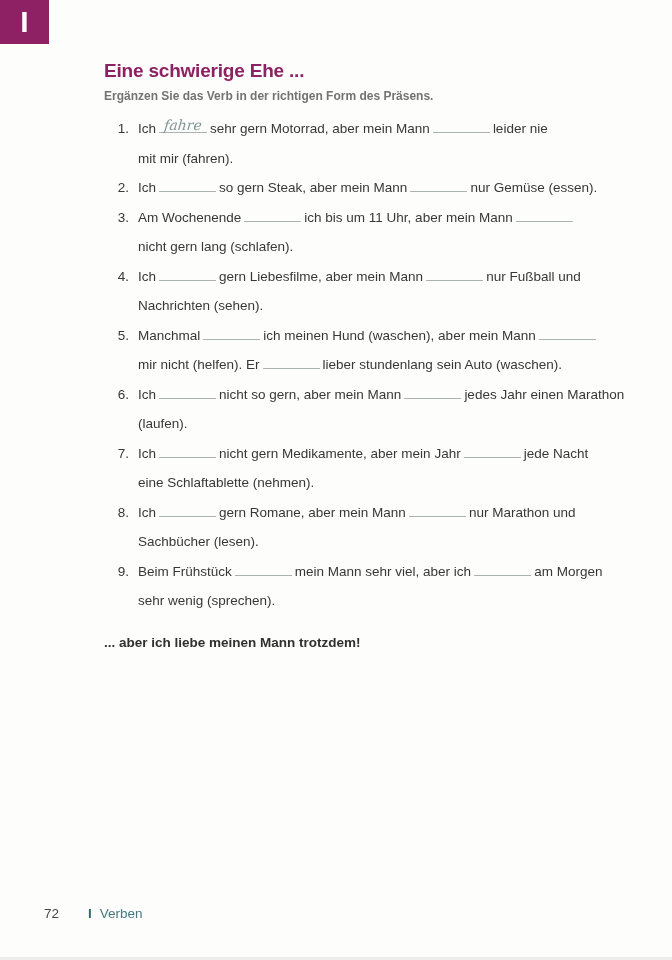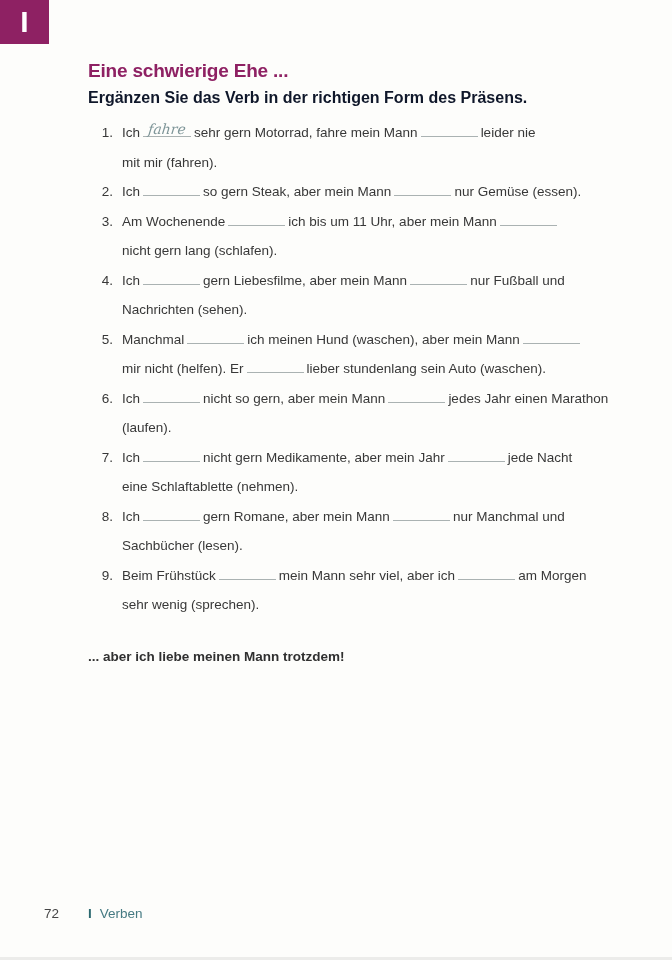--- a/index.html
+++ b/index.html
@@ -14,28 +14,28 @@
   .corner-tab {
     position:absolute; left:0; top:0;
     width:49px; height:44px;
     background:#8e2163;
     display:flex; align-items:center; justify-content:center;
   }
   .corner-letter {
     color:#ffffff; font-weight:bold; font-size:30px; line-height:1;
   }
   .content {
-    position:absolute; left:88px; top:60px; width:552px;
+    position:absolute; left:104px; top:60px; width:552px;
   }
   .title {
     color:#8e2163; font-size:19px; font-weight:bold;
     margin:0 0 7px 0; letter-spacing:-0.2px;
   }
   .instruction {
-    color:#0f172a; font-size:16px; font-weight:bold;
+    color:#737373; font-size:12px; font-weight:bold;
     margin:0 0 11px 0;
   }
   .exercise-list { margin:0; }
   .exercise-item {
     display:flex; align-items:flex-start;
     font-size:13.5px; line-height:29.5px; color:#383838;
   }
   .item-number {
     flex:none; width:25px; text-align:right; padding-right:9px;
   }
@@ -51,21 +51,21 @@
     position:absolute; left:0; right:0; bottom:-1px;
     text-align:center;
     font-family:"DejaVu Serif", serif;
     font-style:italic;
     font-size:14px; line-height:16px;
     color:#7e9598;
     transform:skewX(-6deg);
   }
   .closing {
     font-size:13.5px; font-weight:bold; color:#303030;
-    margin-top:29px;
+    margin-top:19px;
   }
   .footer {
     position:absolute; left:44px; top:905px;
     font-size:13.5px; line-height:18px;
   }
   .page-number { color:#454545; }
   .section-ref { margin-left:29px; color:#457a82; }
   .section-marker { font-weight:bold; color:#2c6970; margin-right:8px; }
   .page-bottom-edge {
     position:absolute; left:0; bottom:0; width:672px; height:3px;
@@ -78,21 +78,21 @@
 <div class="corner-tab">
   <span class="corner-letter">I</span>
 </div>
 
 <div class="content">
   <div class="title">Eine schwierige Ehe ...</div>
   <div class="instruction">Ergänzen Sie das Verb in der richtigen Form des Präsens.</div>
   <div class="exercise-list">
       <div class="exercise-item">
         <span class="item-number">1.</span>
-        <div class="item-text"><span>Ich</span><span class="blank answered"><span class="answer">fahre</span></span><span>sehr gern Motorrad, fahre mein Mann</span><span class="blank"></span><span>leider nie</span><br><span>mit mir (fahren).</span></div>
+        <div class="item-text"><span>Ich</span><span class="blank answered"><span class="answer">fahre</span></span><span>sehr gern Motorrad, aber mein Mann</span><span class="blank"></span><span>leider nie</span><br><span>mit mir (fahren).</span></div>
       </div>
       <div class="exercise-item">
         <span class="item-number">2.</span>
         <div class="item-text"><span>Ich</span><span class="blank"></span><span>so gern Steak, aber mein Mann</span><span class="blank"></span><span>nur Gemüse (essen).</span></div>
       </div>
       <div class="exercise-item">
         <span class="item-number">3.</span>
         <div class="item-text"><span>Am Wochenende</span><span class="blank"></span><span>ich bis um 11 Uhr, aber mein Mann</span><span class="blank"></span><br><span>nicht gern lang (schlafen).</span></div>
       </div>
       <div class="exercise-item">
@@ -106,21 +106,21 @@
       <div class="exercise-item">
         <span class="item-number">6.</span>
         <div class="item-text"><span>Ich</span><span class="blank"></span><span>nicht so gern, aber mein Mann</span><span class="blank"></span><span>jedes Jahr einen Marathon</span><br><span>(laufen).</span></div>
       </div>
       <div class="exercise-item">
         <span class="item-number">7.</span>
         <div class="item-text"><span>Ich</span><span class="blank"></span><span>nicht gern Medikamente, aber mein Jahr</span><span class="blank"></span><span>jede Nacht</span><br><span>eine Schlaftablette (nehmen).</span></div>
       </div>
       <div class="exercise-item">
         <span class="item-number">8.</span>
-        <div class="item-text"><span>Ich</span><span class="blank"></span><span>gern Romane, aber mein Mann</span><span class="blank"></span><span>nur Manchmal und</span><br><span>Sachbücher (lesen).</span></div>
+        <div class="item-text"><span>Ich</span><span class="blank"></span><span>gern Romane, aber mein Mann</span><span class="blank"></span><span>nur Marathon und</span><br><span>Sachbücher (lesen).</span></div>
       </div>
       <div class="exercise-item">
         <span class="item-number">9.</span>
         <div class="item-text"><span>Beim Frühstück</span><span class="blank"></span><span>mein Mann sehr viel, aber ich</span><span class="blank"></span><span>am Morgen</span><br><span>sehr wenig (sprechen).</span></div>
       </div>
     </div>
   <div class="closing">... aber ich liebe meinen Mann trotzdem!</div>
 </div>
 
 <div class="footer">

